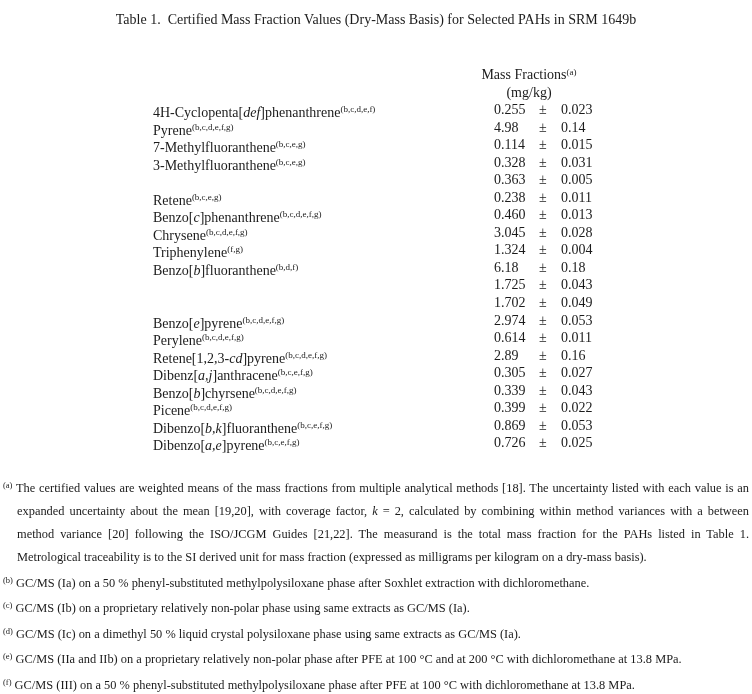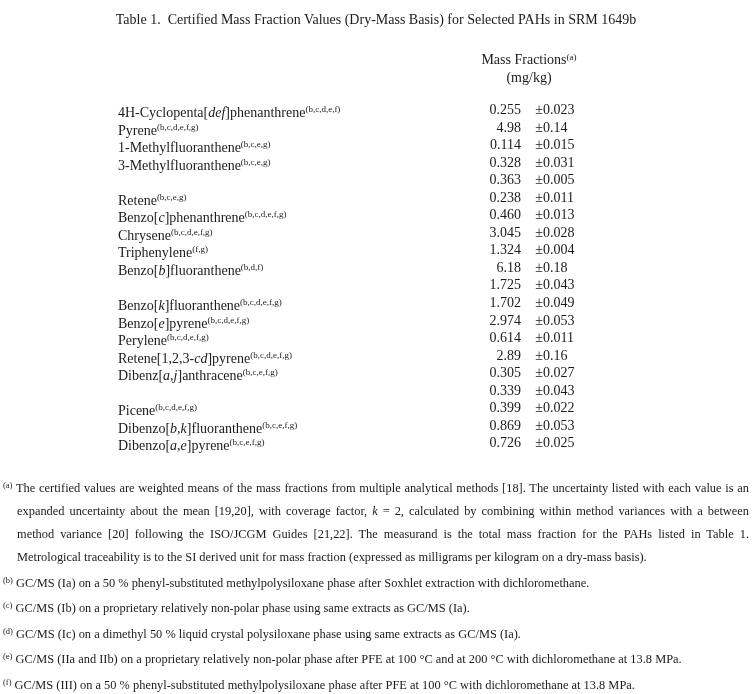--- a/index.html
+++ b/index.html
@@ -7,29 +7,29 @@
     width:752px;height:694px;position:relative;
     background:#ffffff;color:#1b1b1b;
     font-family:"Liberation Serif", serif;
     overflow:hidden;
   }
   .title{
     position:absolute;top:12px;left:0;width:752px;
     text-align:center;font-size:14px;white-space:pre-wrap;
   }
   .col-header{
-    position:absolute;top:49px;left:450px;width:158px;
+    position:absolute;top:64px;left:450px;width:158px;
     text-align:center;font-size:14px;line-height:17.5px;
   }
   .col-header sup{font-size:9px;vertical-align:4px;}
   .rows{position:absolute;top:101px;left:0;width:752px;font-size:14px;}
-  .row{position:relative;height:17.55px;line-height:17.55px;white-space:nowrap;}
+  .row{position:relative;height:17.55px;line-height:17.55px;white-space:nowrap;margin-left:35px;}
   .name{position:absolute;left:118px;top:0;}
   sup.s{font-size:9px;vertical-align:4.5px;}
-  .vals{position:absolute;left:476px;top:0;display:flex;text-align:right;}
+  .vals{position:absolute;left:459px;top:0;display:flex;}
   .val{display:inline-block;width:45px;}
   .pm{display:inline-block;width:22px;}
   .unc{display:inline-block;}
   .footnotes{
     position:absolute;top:474px;left:3px;width:746px;
     font-size:12.4px;line-height:23px;text-align:justify;
   }
   .fn{padding-left:14px;text-indent:-14px;}
   .fn sup{font-size:8.5px;vertical-align:3.5px;}
   .it{font-style:italic;}
@@ -55,21 +55,21 @@
     </div>
     <div class="row">
       <span class="name"><span>Pyrene</span><sup class="s">(b,c,d,e,f,g)</sup></span>
       <span class="vals">
         <span class="val">4.98</span>
         <span class="pm">±</span>
         <span class="unc">0.14</span>
       </span>
     </div>
     <div class="row">
-      <span class="name"><span>1-Methylfluoranthene</span><sup class="s">(b,c,e,g)</sup></span>
+      <span class="name"><span>7-Methylfluoranthene</span><sup class="s">(b,c,e,g)</sup></span>
       <span class="vals">
         <span class="val">0.114</span>
         <span class="pm">±</span>
         <span class="unc">0.015</span>
       </span>
     </div>
     <div class="row">
       <span class="name"><span>3-Methylfluoranthene</span><sup class="s">(b,c,e,g)</sup></span>
       <span class="vals">
         <span class="val">0.328</span>
@@ -125,21 +125,20 @@
       </span>
     </div>
     <div class="row">
       <span class="vals">
         <span class="val">1.725</span>
         <span class="pm">±</span>
         <span class="unc">0.043</span>
       </span>
     </div>
     <div class="row">
-      <span class="name"><span>Benzo[</span><span class="it">k</span><span>]fluoranthene</span><sup class="s">(b,c,d,e,f,g)</sup></span>
       <span class="vals">
         <span class="val">1.702</span>
         <span class="pm">±</span>
         <span class="unc">0.049</span>
       </span>
     </div>
     <div class="row">
       <span class="name"><span>Benzo[</span><span class="it">e</span><span>]pyrene</span><sup class="s">(b,c,d,e,f,g)</sup></span>
       <span class="vals">
         <span class="val">2.974</span>
@@ -165,20 +164,21 @@
     </div>
     <div class="row">
       <span class="name"><span>Dibenz[</span><span class="it">a,j</span><span>]anthracene</span><sup class="s">(b,c,e,f,g)</sup></span>
       <span class="vals">
         <span class="val">0.305</span>
         <span class="pm">±</span>
         <span class="unc">0.027</span>
       </span>
     </div>
     <div class="row">
+      <span class="name"><span>Benzo[</span><span class="it">b</span><span>]chyrsene</span><sup class="s">(b,c,d,e,f,g)</sup></span>
       <span class="vals">
         <span class="val">0.339</span>
         <span class="pm">±</span>
         <span class="unc">0.043</span>
       </span>
     </div>
     <div class="row">
       <span class="name"><span>Picene</span><sup class="s">(b,c,d,e,f,g)</sup></span>
       <span class="vals">
         <span class="val">0.399</span>

